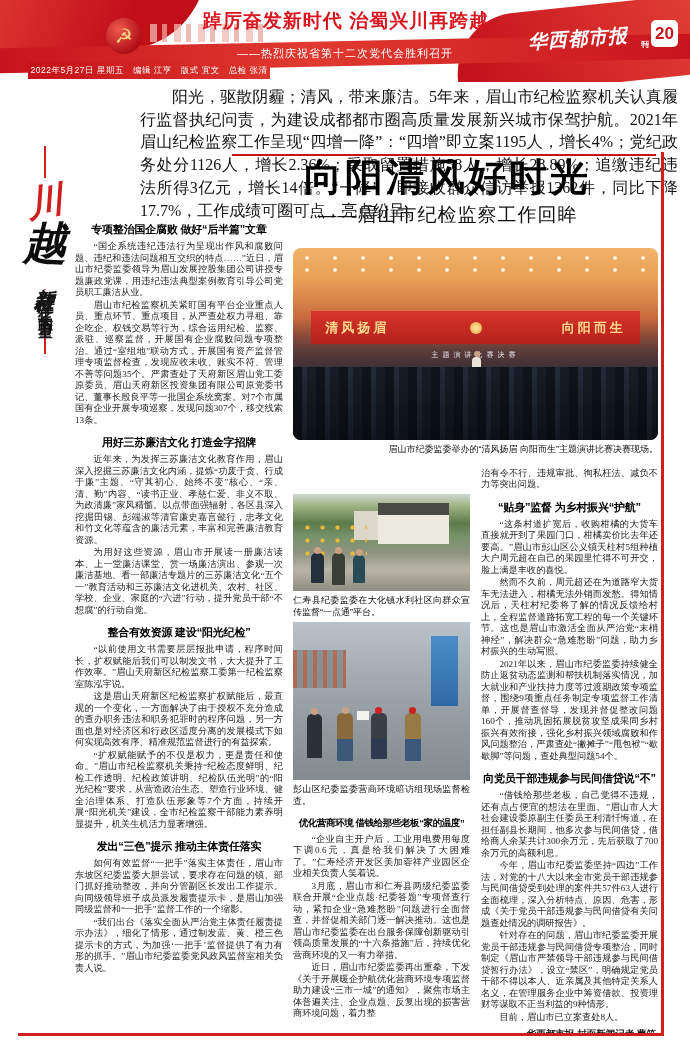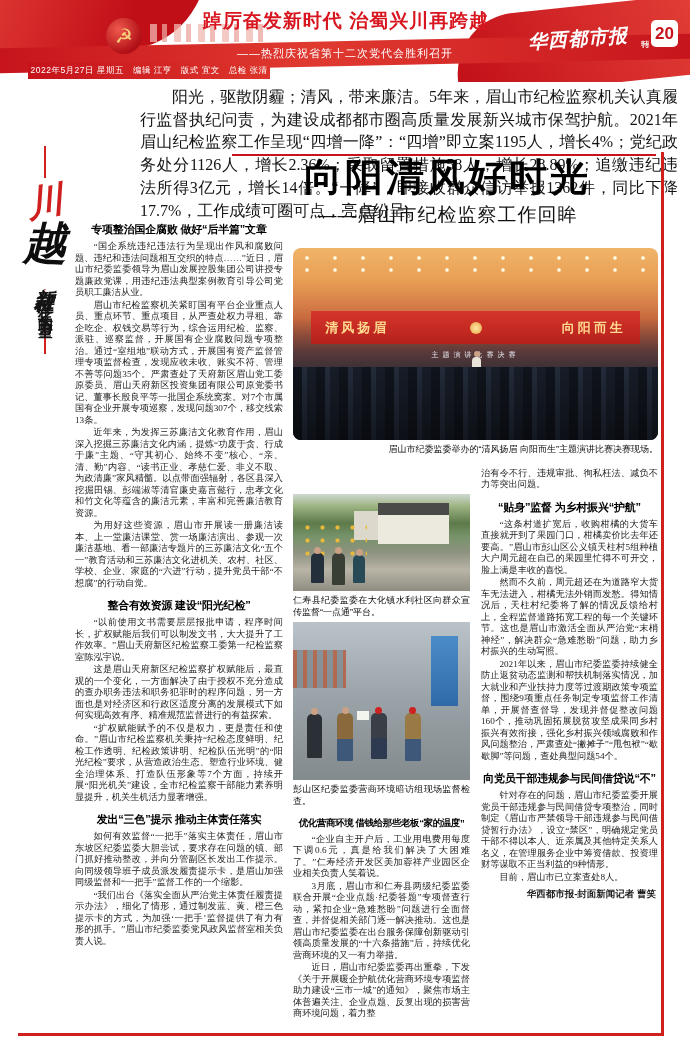--- a/index.html
+++ b/index.html
@@ -161,20 +161,21 @@
     <div class="cal-phrase">生长的力量</div>
     <div class="tick"></div>
   </div>
 
   <div class="body">
 
     <div class="col1">
       <h3 class="sec-h first">专项整治国企腐败 做好“后半篇”文章</h3>
       <p class="p">“国企系统违纪违法行为呈现出作风和腐败问题、违纪和违法问题相互交织的特点……”近日，眉山市纪委监委领导为眉山发展控股集团公司讲授专题廉政党课，用违纪违法典型案例教育引导公司党员职工廉洁从业。</p>
       <p class="p">眉山市纪检监察机关紧盯国有平台企业重点人员、重点环节、重点项目，从严查处权力寻租、靠企吃企、权钱交易等行为，综合运用纪检、监察、派驻、巡察监督，开展国有企业腐败问题专项整治。通过“室组地”联动方式，开展国有资产监督管理专项监督检查，发现应收未收、账实不符、管理不善等问题35个。严肃查处了天府新区眉山党工委原委员、眉山天府新区投资集团有限公司原党委书记、董事长殷良平等一批国企系统窝案。对7个市属国有企业开展专项巡察，发现问题307个，移交线索13条。</p>
+      <h3 class="sec-h">用好三苏廉洁文化 打造金字招牌</h3>
       <p class="p">近年来，为发挥三苏廉洁文化教育作用，眉山深入挖掘三苏廉洁文化内涵，提炼“功废于贪、行成于廉”主题、“守其初心、始终不变”核心、“亲、清、勤”内容、“读书正业、孝慈仁爱、非义不取、为政清廉”家风精髓。以点带面强辐射，各区县深入挖掘田锡、彭端淑等清官廉史嘉言懿行，忠孝文化和竹文化等蕴含的廉洁元素，丰富和完善廉洁教育资源。</p>
       <p class="p">为用好这些资源，眉山市开展读一册廉洁读本、上一堂廉洁课堂、赏一场廉洁演出、参观一次廉洁基地、看一部廉洁专题片的三苏廉洁文化“五个一”教育活动和三苏廉洁文化进机关、农村、社区、学校、企业、家庭的“六进”行动，提升党员干部“不想腐”的行动自觉。</p>
       <h3 class="sec-h">整合有效资源 建设“阳光纪检”</h3>
       <p class="p">“以前使用文书需要层层报批申请，程序时间长，扩权赋能后我们可以制发文书，大大提升了工作效率。”眉山天府新区纪检监察工委第一纪检监察室陈泓宇说。</p>
       <p class="p">这是眉山天府新区纪检监察扩权赋能后，最直观的一个变化，一方面解决了由于授权不充分造成的查办职务违法和职务犯罪时的程序问题，另一方面也是对经济区和行政区适度分离的发展模式下如何实现高效有序、精准规范监督进行的有益探索。</p>
       <p class="p">“扩权赋能赋予的不仅是权力，更是责任和使命。”眉山市纪检监察机关秉持“纪检态度鲜明、纪检工作透明、纪检政策讲明、纪检队伍光明”的“阳光纪检”要求，从营造政治生态、塑造行业环境、健全治理体系、打造队伍形象等7个方面，持续开展“阳光机关”建设，全市纪检监察干部能力素养明显提升，机关生机活力显著增强。</p>
       <h3 class="sec-h">发出“三色”提示 推动主体责任落实</h3>
       <p class="p">如何有效监督“一把手”落实主体责任，眉山市东坡区纪委监委大胆尝试，要求存在问题的镇、部门抓好推动整改，并向分管副区长发出工作提示。向同级领导班子成员派发履责提示卡，是眉山加强同级监督和“一把手”监督工作的一个缩影。</p>
       <p class="p">“我们出台《落实全面从严治党主体责任履责提示办法》，细化了情形，通过制发蓝、黄、橙三色提示卡的方式，为加强‘一把手’监督提供了有力有形的抓手。”眉山市纪委监委党风政风监督室相关负责人说。</p>
     </div>
@@ -220,20 +221,22 @@
           <p class="p">近日，眉山市纪委监委再出重拳，下发《关于开展暖企护航优化营商环境专项监督助力建设“三市一城”的通知》，聚焦市场主体普遍关注、企业点题、反复出现的损害营商环境问题，着力整</p>
         </div>
 
         <div class="colB">
           <p class="p noindent">治有令不行、违规审批、徇私枉法、减负不力等突出问题。</p>
           <h3 class="sec-h">“贴身”监督 为乡村振兴“护航”</h3>
           <p class="p">“这条村道扩宽后，收购柑橘的大货车直接就开到了果园门口，柑橘卖价比去年还要高。”眉山市彭山区公义镇天柱村5组种植大户周元超在自己的果园里忙得不可开交，脸上满是丰收的喜悦。</p>
           <p class="p">然而不久前，周元超还在为道路窄大货车无法进入，柑橘无法外销而发愁。得知情况后，天柱村纪委将了解的情况反馈给村上，全程监督道路拓宽工程的每一个关键环节。这也是眉山市激活全面从严治党“末梢神经”，解决群众“急难愁盼”问题，助力乡村振兴的生动写照。</p>
           <p class="p">2021年以来，眉山市纪委监委持续健全防止返贫动态监测和帮扶机制落实情况，加大就业和产业扶持力度等过渡期政策专项监督，围绕9项重点任务制定专项监督工作清单，开展督查督导，发现并督促整改问题160个，推动巩固拓展脱贫攻坚成果同乡村振兴有效衔接，强化乡村振兴领域腐败和作风问题整治，严肃查处“撇摊子”“甩包袱”“歇歇脚”等问题，查处典型问题54个。</p>
           <h3 class="sec-h">向党员干部违规参与民间借贷说“不”</h3>
+          <p class="p">“借钱给那些老板，自己觉得不违规，还有点占便宜的想法在里面。”眉山市人大社会建设委原副主任委员王利清忏悔道，在担任副县长期间，他多次参与民间借贷，借给商人余某共计300余万元，先后获取了700余万元的高额利息。</p>
+          <p class="p">今年，眉山市纪委监委坚持“四边”工作法，对党的十八大以来全市党员干部违规参与民间借贷受到处理的案件共57件63人进行全面梳理，深入分析特点、原因、危害，形成《关于党员干部违规参与民间借贷有关问题查处情况的调研报告》。</p>
           <p class="p">针对存在的问题，眉山市纪委监委开展党员干部违规参与民间借贷专项整治，同时制定《眉山市严禁领导干部违规参与民间借贷暂行办法》，设立“禁区”，明确规定党员干部不得以本人、近亲属及其他特定关系人名义，在管理服务企业中筹资借款、投资理财等谋取不正当利益的9种情形。</p>
           <p class="p">目前，眉山市已立案查处8人。</p>
           <div class="byline">华西都市报-封面新闻记者 曹笑</div>
         </div>
 
       </div>
     </div>
   </div>
 
   <div class="bottom-mask"></div>

